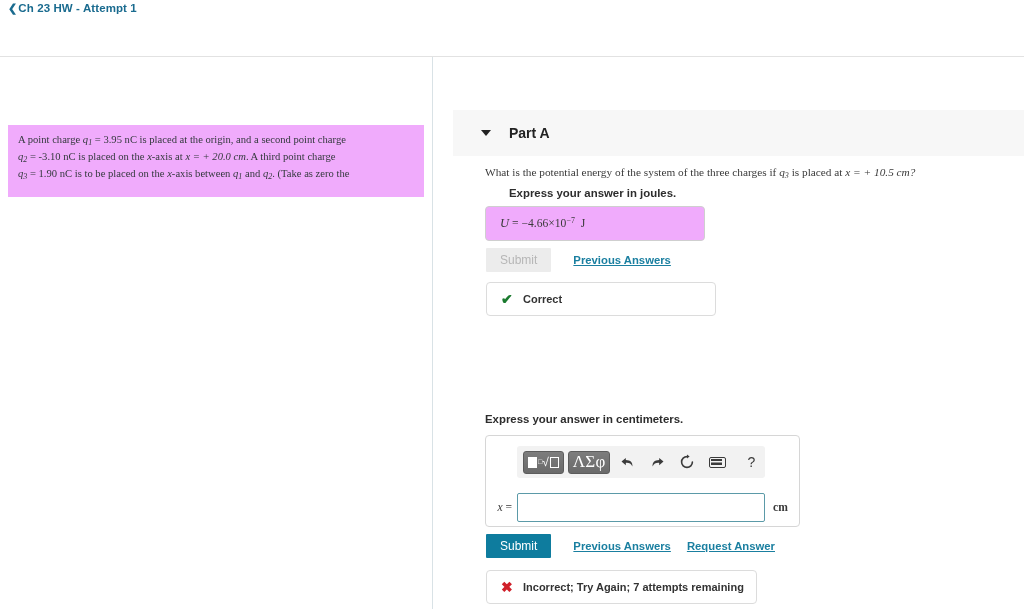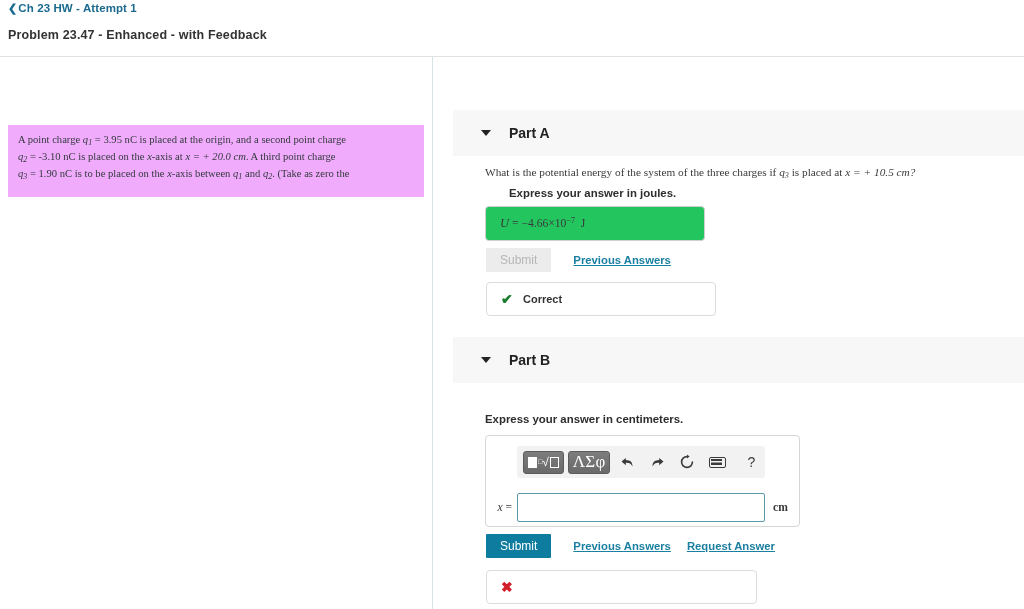--- a/index.html
+++ b/index.html
@@ -79,21 +79,21 @@
   .q-text .sub { font-size: 8px; vertical-align: -0.25em; font-style: italic; }
 
   .express {
     position: absolute; font-size: 11.4px; font-weight: bold; color: #2d2d2d;
     font-family: "Liberation Sans", sans-serif;
   }
 
   
   .answer-box {
     position: absolute; left: 485px; top: 206px; width: 220px; height: 35px;
-    border: 1px solid #cfcfcf; border-radius: 4px; background: #22c55e;
+    border: 1px solid #cfcfcf; border-radius: 4px; background: #f0abfc;
     display: flex; align-items: center; padding-left: 14px;
   }
   .answer-val {
     font-family: "Liberation Serif", serif; font-size: 11.6px; color: #3a3a3a;
   }
   .answer-val .mi { font-style: italic; font-size: 12.6px; }
   .answer-val .sup { font-size: 8px; vertical-align: 0.45em; }
 
   .btn-row { position: absolute; display: flex; align-items: center; }
   .btn-submit {
@@ -190,21 +190,20 @@
 </head>
 <body>
 
 <div class="page">
 
   <div class="breadcrumb">
     <span class="chev">❮</span>
     <span class="crumb-text">Ch 23 HW - Attempt 1</span>
   </div>
 
-  <div class="problem-title">Problem 23.47 - Enhanced - with Feedback</div>
 
   <div class="top-rule"></div>
   <div class="v-divider"></div>
 
   <div class="problem-box">
     <div class="problem-text">
       <span>A point charge </span><span class="mi">q</span><span class="sub">1</span><span> = 3.95 nC is placed at the origin, and a second point charge</span><br>
       <span class="mi">q</span><span class="sub">2</span><span> = -3.10 nC is placed on the </span><span class="mi">x</span><span>-axis at </span><span class="mi">x = + 20.0 cm</span><span>. A third point charge</span><br>
       <span class="mi">q</span><span class="sub">3</span><span> = 1.90 nC is to be placed on the </span><span class="mi">x</span><span>-axis between </span><span class="mi">q</span><span class="sub">1</span><span> and </span><span class="mi">q</span><span class="sub">2</span><span>. (Take as zero the</span><br>
     </div>
@@ -231,24 +230,20 @@
   <div class="btn-row" style="left:486px; top:248px;">
     <button class="btn-submit disabled">Submit</button>
     <span class="link" style="margin-left:22px;">Previous Answers</span>
   </div>
 
   <div class="feedback" style="left:486px; top:282px; width:230px;">
     <span class="fb-icon ok">✔</span>
     <span class="fb-text">Correct</span>
   </div>
 
-  <div class="part-header" style="left:453px; top:337px;">
-    <span class="caret"></span>
-    <span class="part-label">Part B</span>
-  </div>
 
 
   <div class="express" style="left:485px; top:413px;">Express your answer in centimeters.</div>
 
   <div class="math-widget">
     <div class="math-toolbar">
 
       <div class="tb-btn tmpl">
         <span class="wsq"></span>
         <span class="rootgrp">
@@ -296,15 +291,16 @@
   </div>
 
   <div class="btn-row" style="left:486px; top:534px;">
     <button class="btn-submit">Submit</button>
     <span class="link" style="margin-left:22px;">Previous Answers</span>
     <span class="link" style="margin-left:16px;">Request Answer</span>
   </div>
 
   <div class="feedback" style="left:486px; top:570px; width:271px;">
     <span class="fb-icon bad">✖</span>
+    <span class="fb-text">Incorrect; Try Again; 7 attempts remaining</span>
   </div>
 
 </div>
 
 </body></html>

